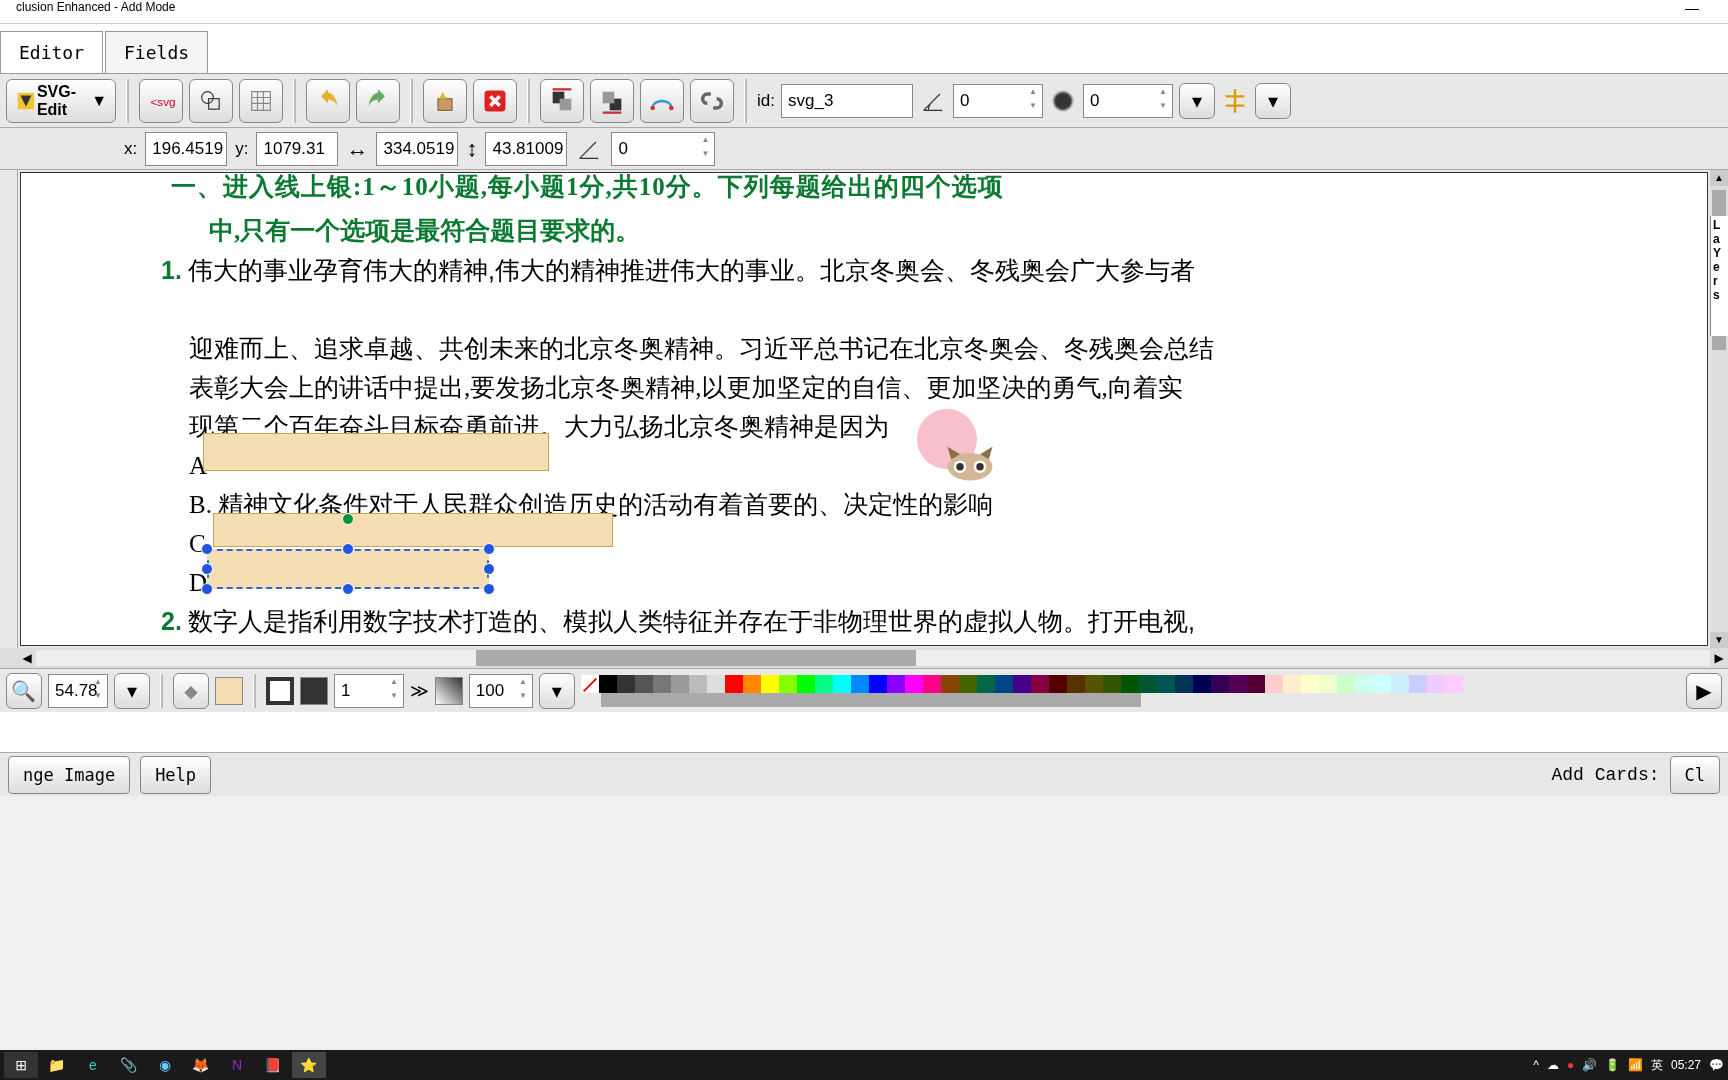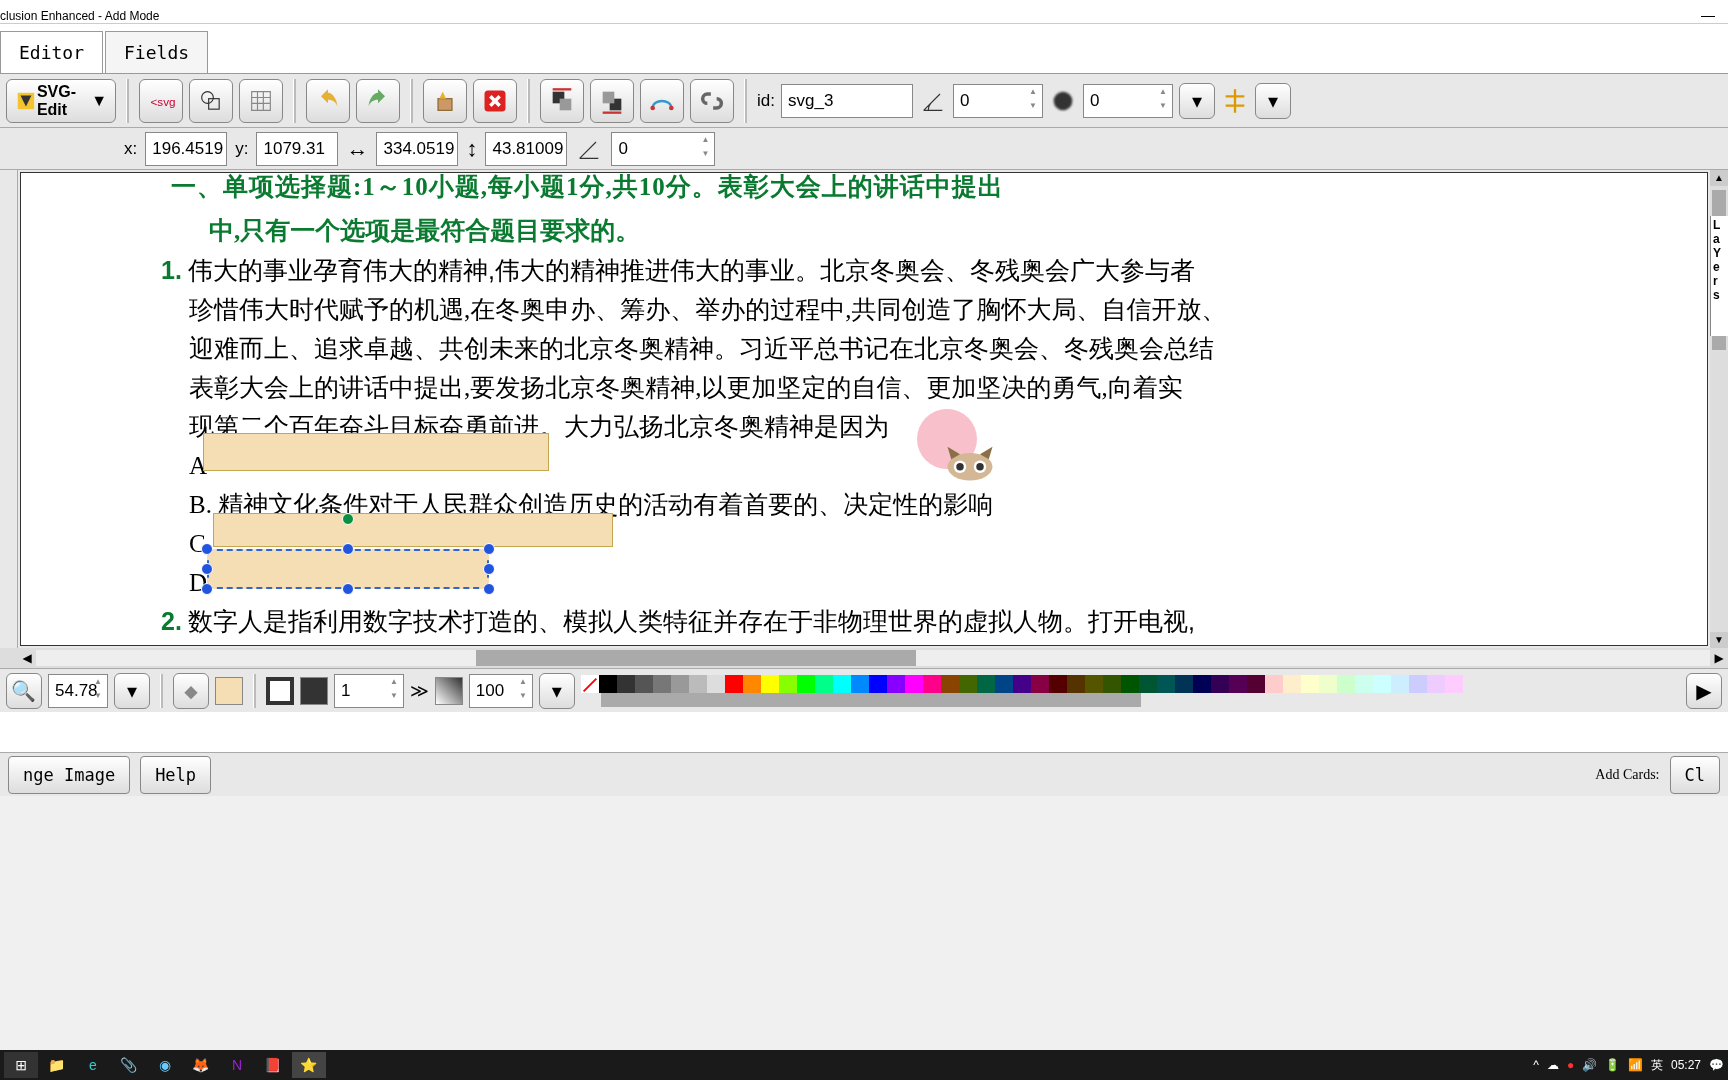--- a/index.html
+++ b/index.html
@@ -1,18 +1,18 @@
 <!DOCTYPE html>
 <html><head>
 <meta charset="utf-8">
 <style>
 * { margin: 0; padding: 0; box-sizing: border-box; font-family: Arial, sans-serif; }
 body { background: #f0f0f0; width: 1728px; height: 1080px; overflow: hidden; position: relative; }
 
-.titlebar { height: 24px; background: #fff; display: flex; align-items: flex-end; padding: 0 0; font-size: 12px; border-bottom: 1px solid #ccc; }
+.titlebar { height: 24px; background: #fff; display: flex; align-items: flex-start; padding: 0 16px; font-size: 12px; border-bottom: 1px solid #ccc; }
 .titlebar .spacer { flex: 1; }
 .titlebar .winbtn { width: 40px; text-align: center; font-size: 14px; cursor: pointer; }
 
 .tabs { height: 50px; background: #fff; display: flex; align-items: flex-end; padding-left: 0; border-bottom: 1px solid #999; }
 .tab { padding: 10px 18px; border: 1px solid #999; border-bottom: none; background: #f5f5f5; font-family: monospace; font-size: 18px; margin-right: 2px; }
 .tab.active { background: #fff; }
 
 .toolbar1 { height: 54px; background: #e8e8e8; display: flex; align-items: center; padding: 4px 6px; gap: 6px; border-bottom: 1px solid #aaa; }
 .toolbar2 { height: 42px; background: #e8e8e8; display: flex; align-items: center; padding: 4px 6px; gap: 8px; border-bottom: 1px solid #aaa; }
 
@@ -221,24 +221,23 @@
       <div class="spinner">
         <div>▲</div>
         <div>▼</div>
       </div>
     </div>
 </div>
 
 <div class="canvas-wrap">
   <div class="side-tools"></div>
   <div class="canvas">
-    <div class="doc-text green" style="left:150px; top:-6px; letter-spacing:1px">一、单项选择题:1～10小题,每小题1分,共10分。表彰大会上的讲话中提出</div>
+    <div class="doc-text green" style="left:150px; top:-6px; letter-spacing:1px">一、进入线上银:1～10小题,每小题1分,共10分。下列每题给出的四个选项</div>
     <div class="doc-text green" style="left:188px; top:38px">中,只有一个选项是最符合题目要求的。</div>
     <div class="doc-text" style="left:140px; top:78px"><span class="qnum">1.</span> <span>伟大的事业孕育伟大的精神,伟大的精神推进伟大的事业。北京冬奥会、冬残奥会广大参与者</span></div>
-    <div class="doc-text" style="left:168px; top:117px">珍惜伟大时代赋予的机遇,在冬奥申办、筹办、举办的过程中,共同创造了胸怀大局、自信开放、</div>
     <div class="doc-text" style="left:168px; top:195px">表彰大会上的讲话中提出,要发扬北京冬奥精神,以更加坚定的自信、更加坚决的勇气,向着实</div>
     <div class="doc-text" style="left:168px; top:156px">迎难而上、追求卓越、共创未来的北京冬奥精神。习近平总书记在北京冬奥会、冬残奥会总结</div>
     <div class="doc-text" style="left:168px; top:234px">现第二个百年奋斗目标奋勇前进。大力弘扬北京冬奥精神是因为</div>
     <div class="doc-text" style="left:168px; top:273px">A</div>
     <div class="occ-rect" style="left:182px; top:260px; width:346px; height:38px"></div>
     <div class="doc-text" style="left:168px; top:312px">B. 精神文化条件对于人民群众创造历史的活动有着首要的、决定性的影响</div>
     <div class="doc-text" style="left:168px; top:351px">C.</div>
     <div class="occ-rect" style="left:192px; top:340px; width:400px; height:34px"></div>
     <div class="doc-text" style="left:168px; top:390px">D</div>
 
@@ -381,21 +380,21 @@
   </div>
   <div class="tbtn small">▶</div>
 </div>
 
 <div class="spacer-row"></div>
 
 <div class="footer">
   <div class="fbtn">nge Image</div>
   <div class="fbtn">Help</div>
   <div style="flex:1"></div>
-  <span class="lbl" style="font-family:Liberation Serif, serif;font-size:14px">Add Cards:</span>
+  <span class="lbl" style="font-family:Liberation Mono, monospace;font-size:18px">Add Cards:</span>
   <div class="fbtn">Cl</div>
 </div>
 
 <div class="taskbar">
   <div class="taskicon" style="background:#333">⊞</div>
   <div class="taskicon">📁</div>
   <div class="taskicon" style="color:#3cc">e</div>
   <div class="taskicon">📎</div>
   <div class="taskicon" style="color:#6cf">◉</div>
   <div class="taskicon" style="color:#f60">🦊</div>

